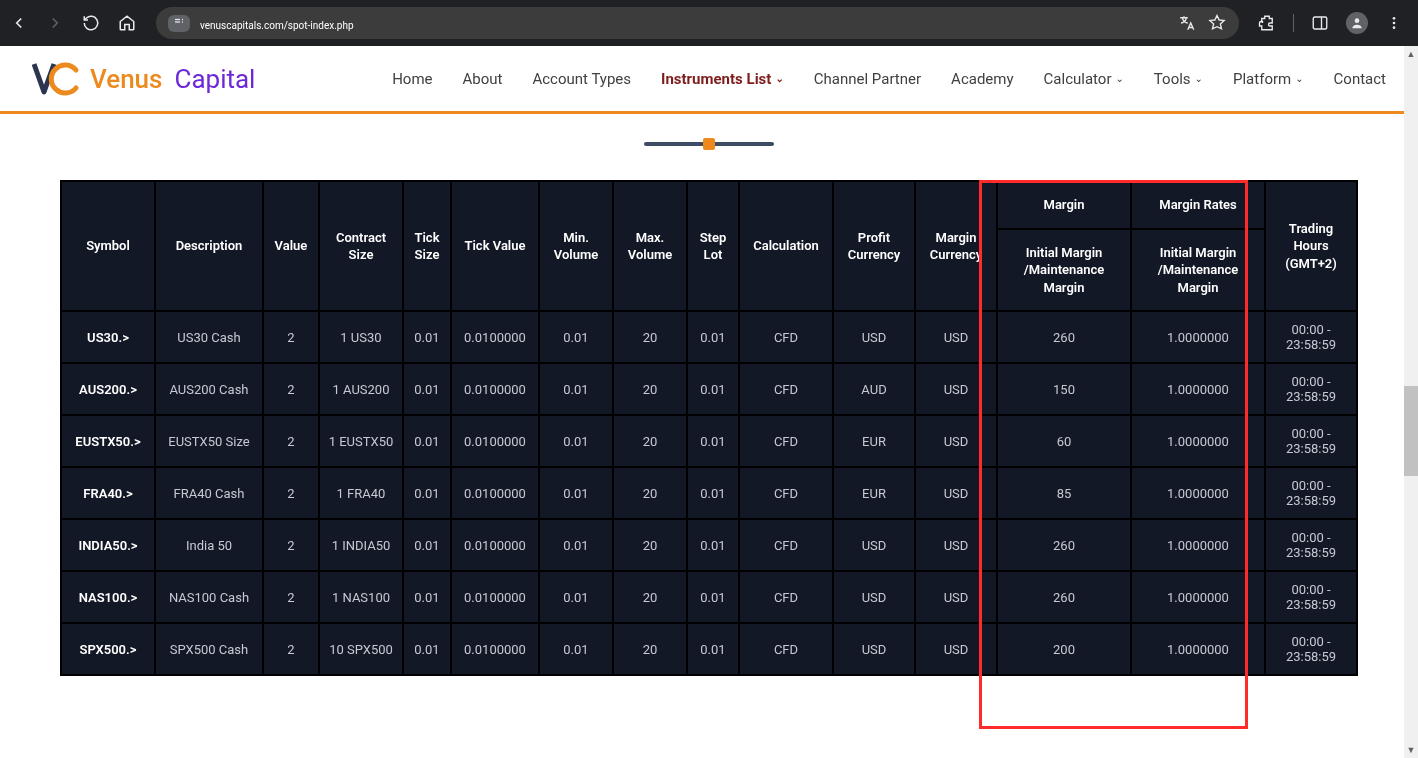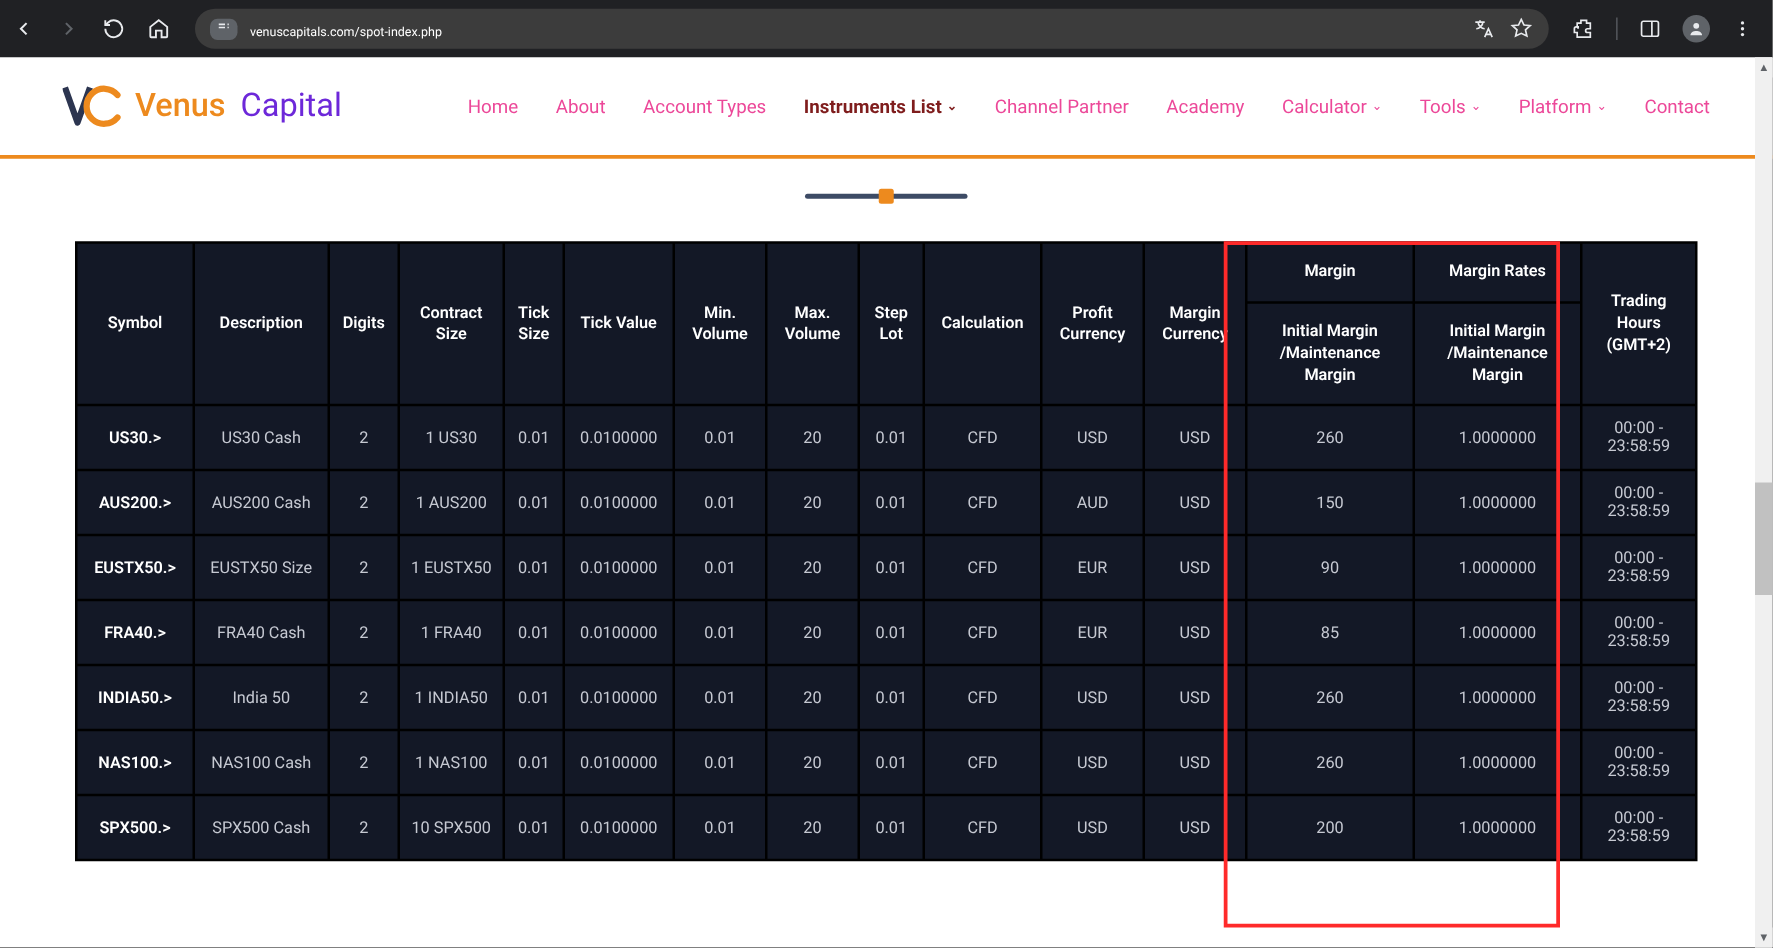--- a/index.html
+++ b/index.html
@@ -53,45 +53,45 @@
   }
   .url-text { font-size: 10px; color: #ffffff; }
   .chrome-right { display: flex; align-items: center; gap: 16px; padding-right: 6px; color:#e8eaed; }
   .chrome-icon { width: 20px; height: 20px; display:flex; align-items:center; justify-content:center; cursor:pointer; }
   .avatar-circle { width: 22px; height: 22px; border-radius: 50%; background:#5f6368; display:flex; align-items:center; justify-content:center; }
   .chrome-divider { width:1px; height:18px; background:#5f6368; }
 
   
   .site-header {
     background: #fff;
-    height: 81px;
+    height: 68px;
     display: flex;
     align-items: center;
-    padding: 0 50px;
+    padding: 0 32px;
     border-bottom: 3px solid #ed8a1e;
     text-align: center;
   }
   .logo {
     display: flex;
     align-items: center;
     gap: 6px;
   }
   .logo-vc {
     font-size: 30px;
     font-weight: 700;
     color: #2c3550;
     letter-spacing: -2px;
     display:flex;
     align-items:center;
   }
   .logo-vc svg { display:block; }
   .logo-text1 { font-size: 26px; color: #ed8a1e; font-weight: 500; margin-left:4px;}
   .logo-text2 { font-size: 26px; color: #6d28d9; font-weight: 400; margin-left:6px;}
   .nav { margin-left: auto; display: flex; gap: 30px; align-items: center; }
-  .nav-item { color: #ec4899; font-size: 15px; cursor: pointer; display:flex; align-items:center; gap:4px;}
+  .nav-item { color: #404040; font-size: 15px; cursor: pointer; display:flex; align-items:center; gap:4px;}
   .nav-item.active { color: #7f1d1d; font-weight: 700;}
   .chev { font-size: 10px; }
 
   
   .page-title-wrap { text-align: center; padding: 18px 0 6px; }
   .page-title { font-size: 30px; font-weight: 600; }
   .page-title .orange { color: #ed8a1e; }
   .page-title .dark { color: #2c3550; }
   .title-divider {
     width: 130px;
@@ -317,21 +317,21 @@
         <col class="c-prof">
         <col class="c-marg">
       <col class="c-im">
         <col class="c-mr">
         <col class="c-hours">
     </colgroup>
     <thead>
       <tr>
         <th rowspan="2">Symbol</th>
         <th rowspan="2">Description</th>
-        <th rowspan="2">Digits</th>
+        <th rowspan="2">Value</th>
         <th rowspan="2">Contract Size</th>
         <th rowspan="2">Tick Size</th>
         <th rowspan="2">Tick Value</th>
         <th rowspan="2">Min. Volume</th>
         <th rowspan="2">Max. Volume</th>
         <th rowspan="2">Step Lot</th>
         <th rowspan="2">Calculation</th>
         <th rowspan="2">Profit Currency</th>
         <th rowspan="2">Margin Currency</th>
         <th class="toplabel">Margin</th>
@@ -384,21 +384,21 @@
           <td>2</td>
           <td>1 EUSTX50</td>
           <td>0.01</td>
           <td>0.0100000</td>
           <td>0.01</td>
           <td>20</td>
           <td>0.01</td>
           <td>CFD</td>
           <td>EUR</td>
           <td>USD</td>
-          <td>90</td>
+          <td>60</td>
           <td>1.0000000</td>
           <td>00:00 - 23:58:59</td>
         </tr>
         <tr>
           <td class="symbol">FRA40.&gt;</td>
           <td>FRA40 Cash</td>
           <td>2</td>
           <td>1 FRA40</td>
           <td>0.01</td>
           <td>0.0100000</td>

